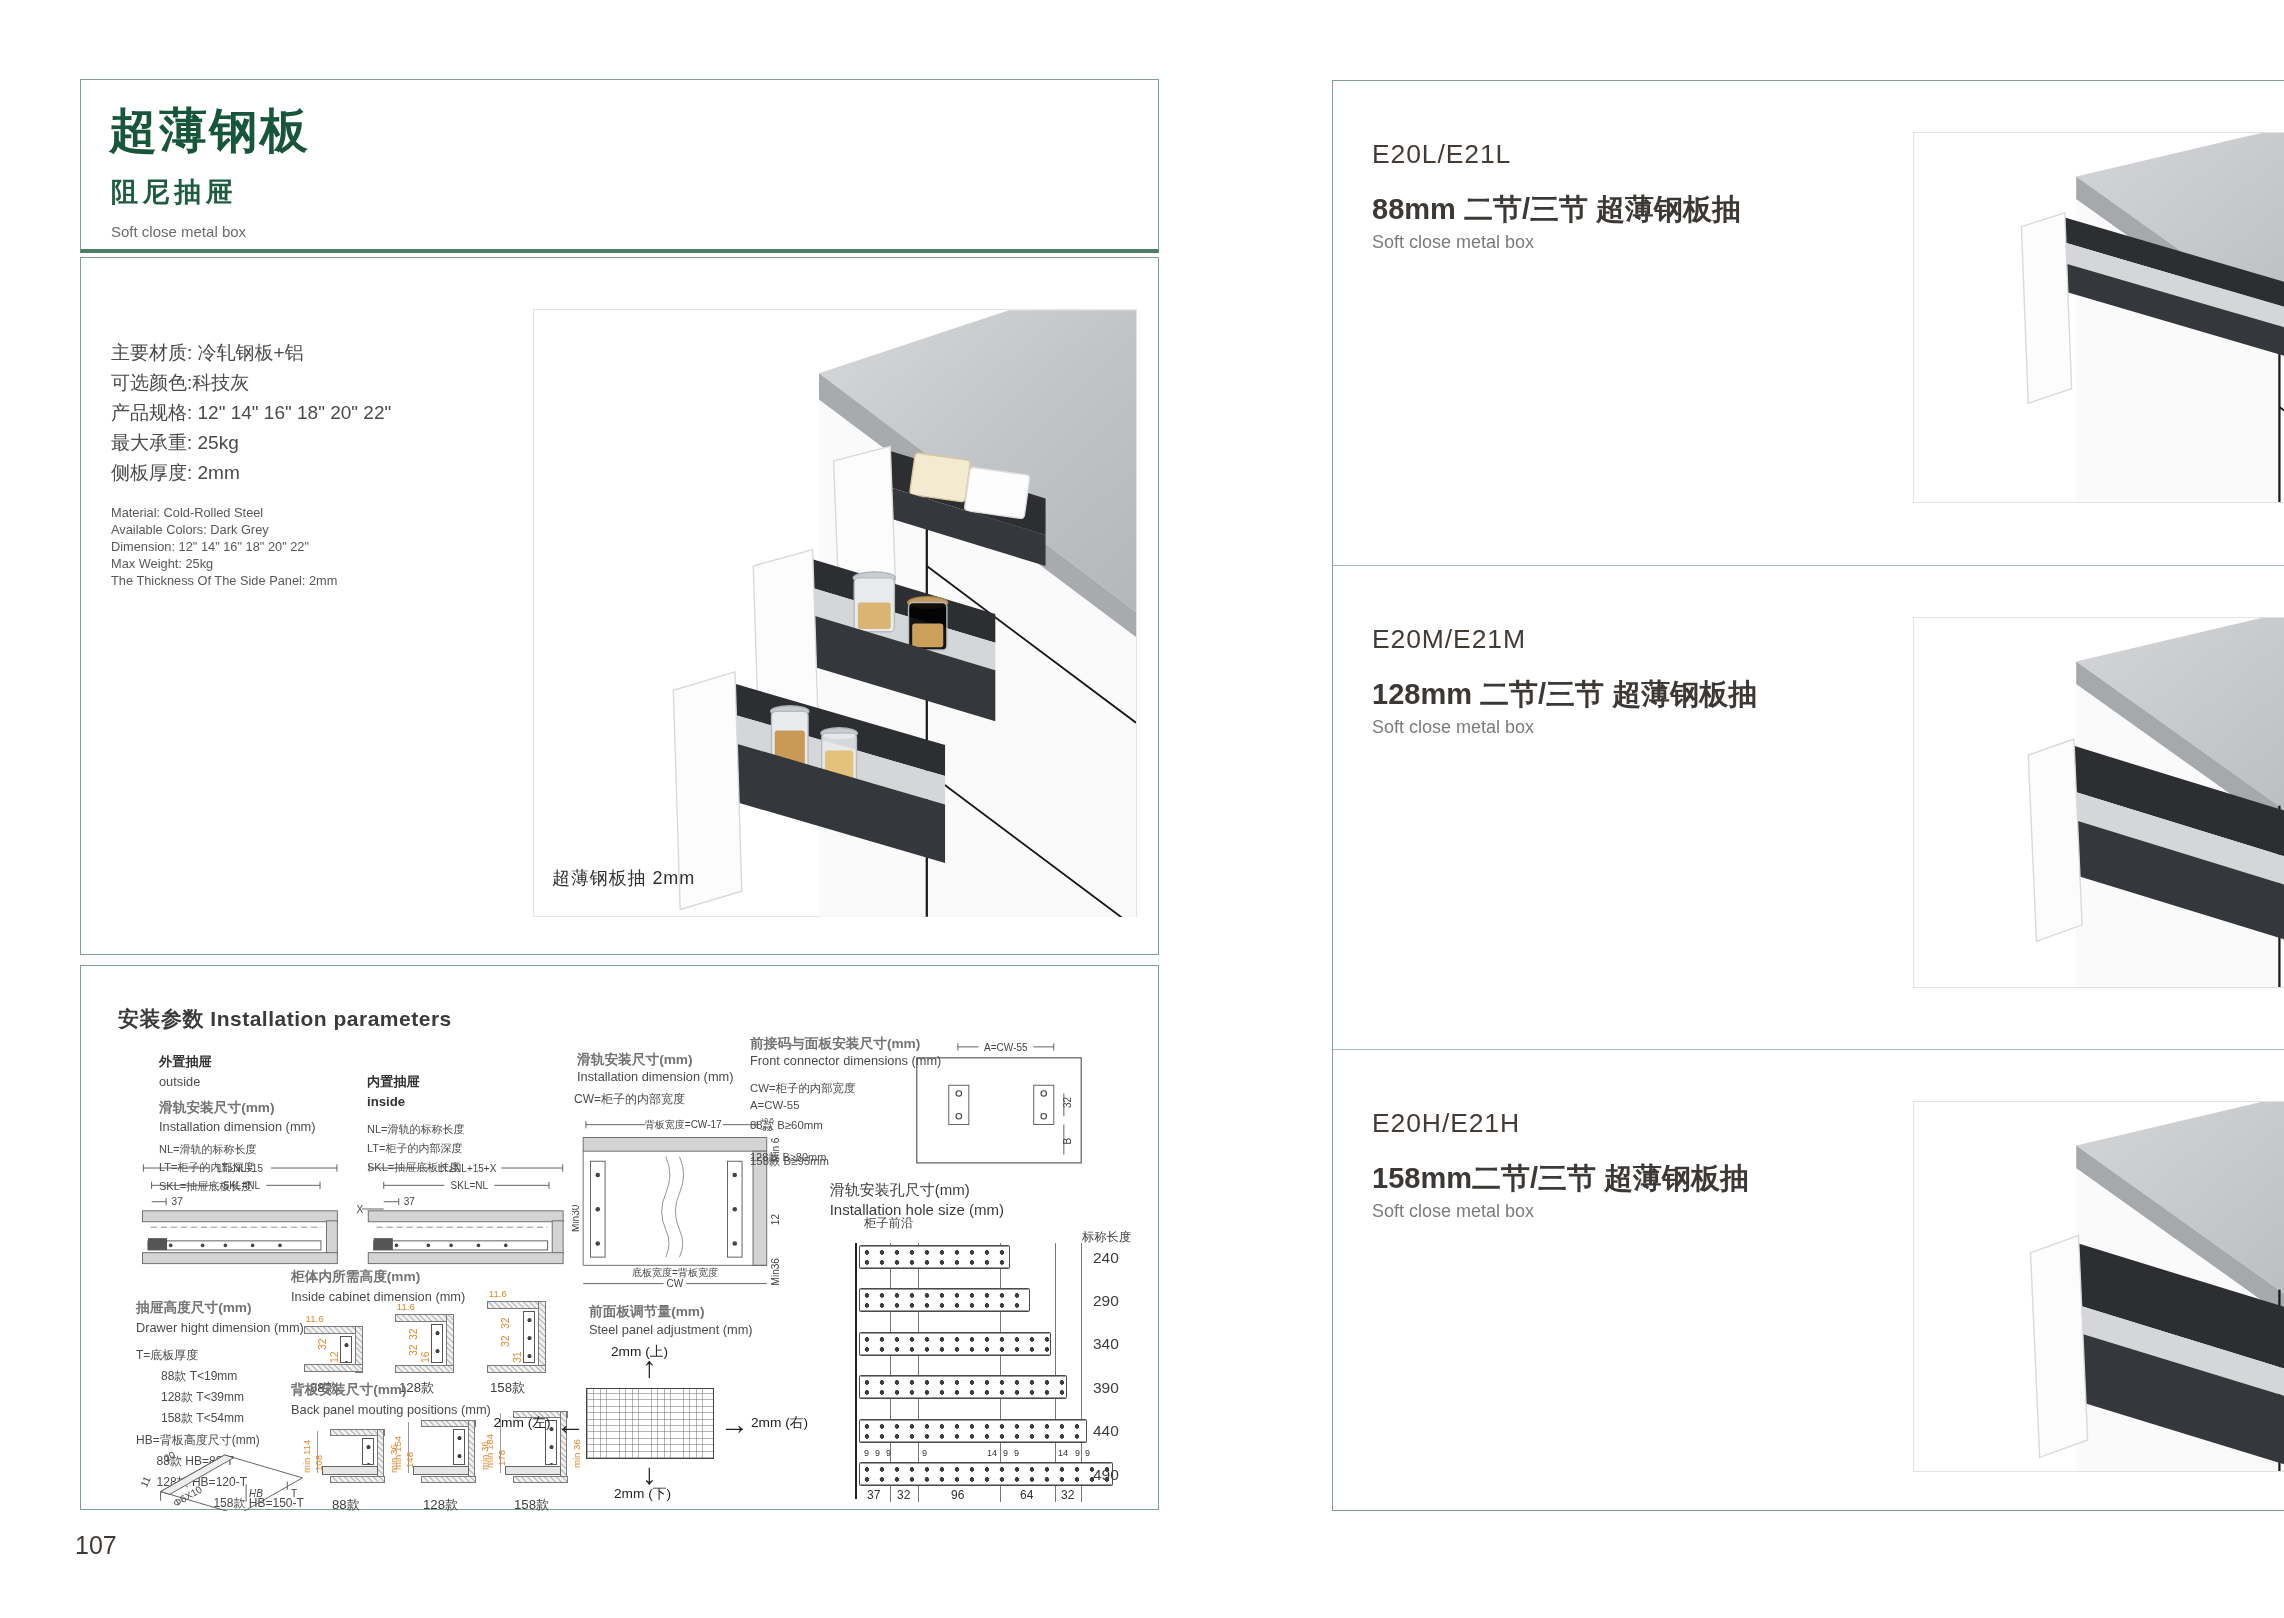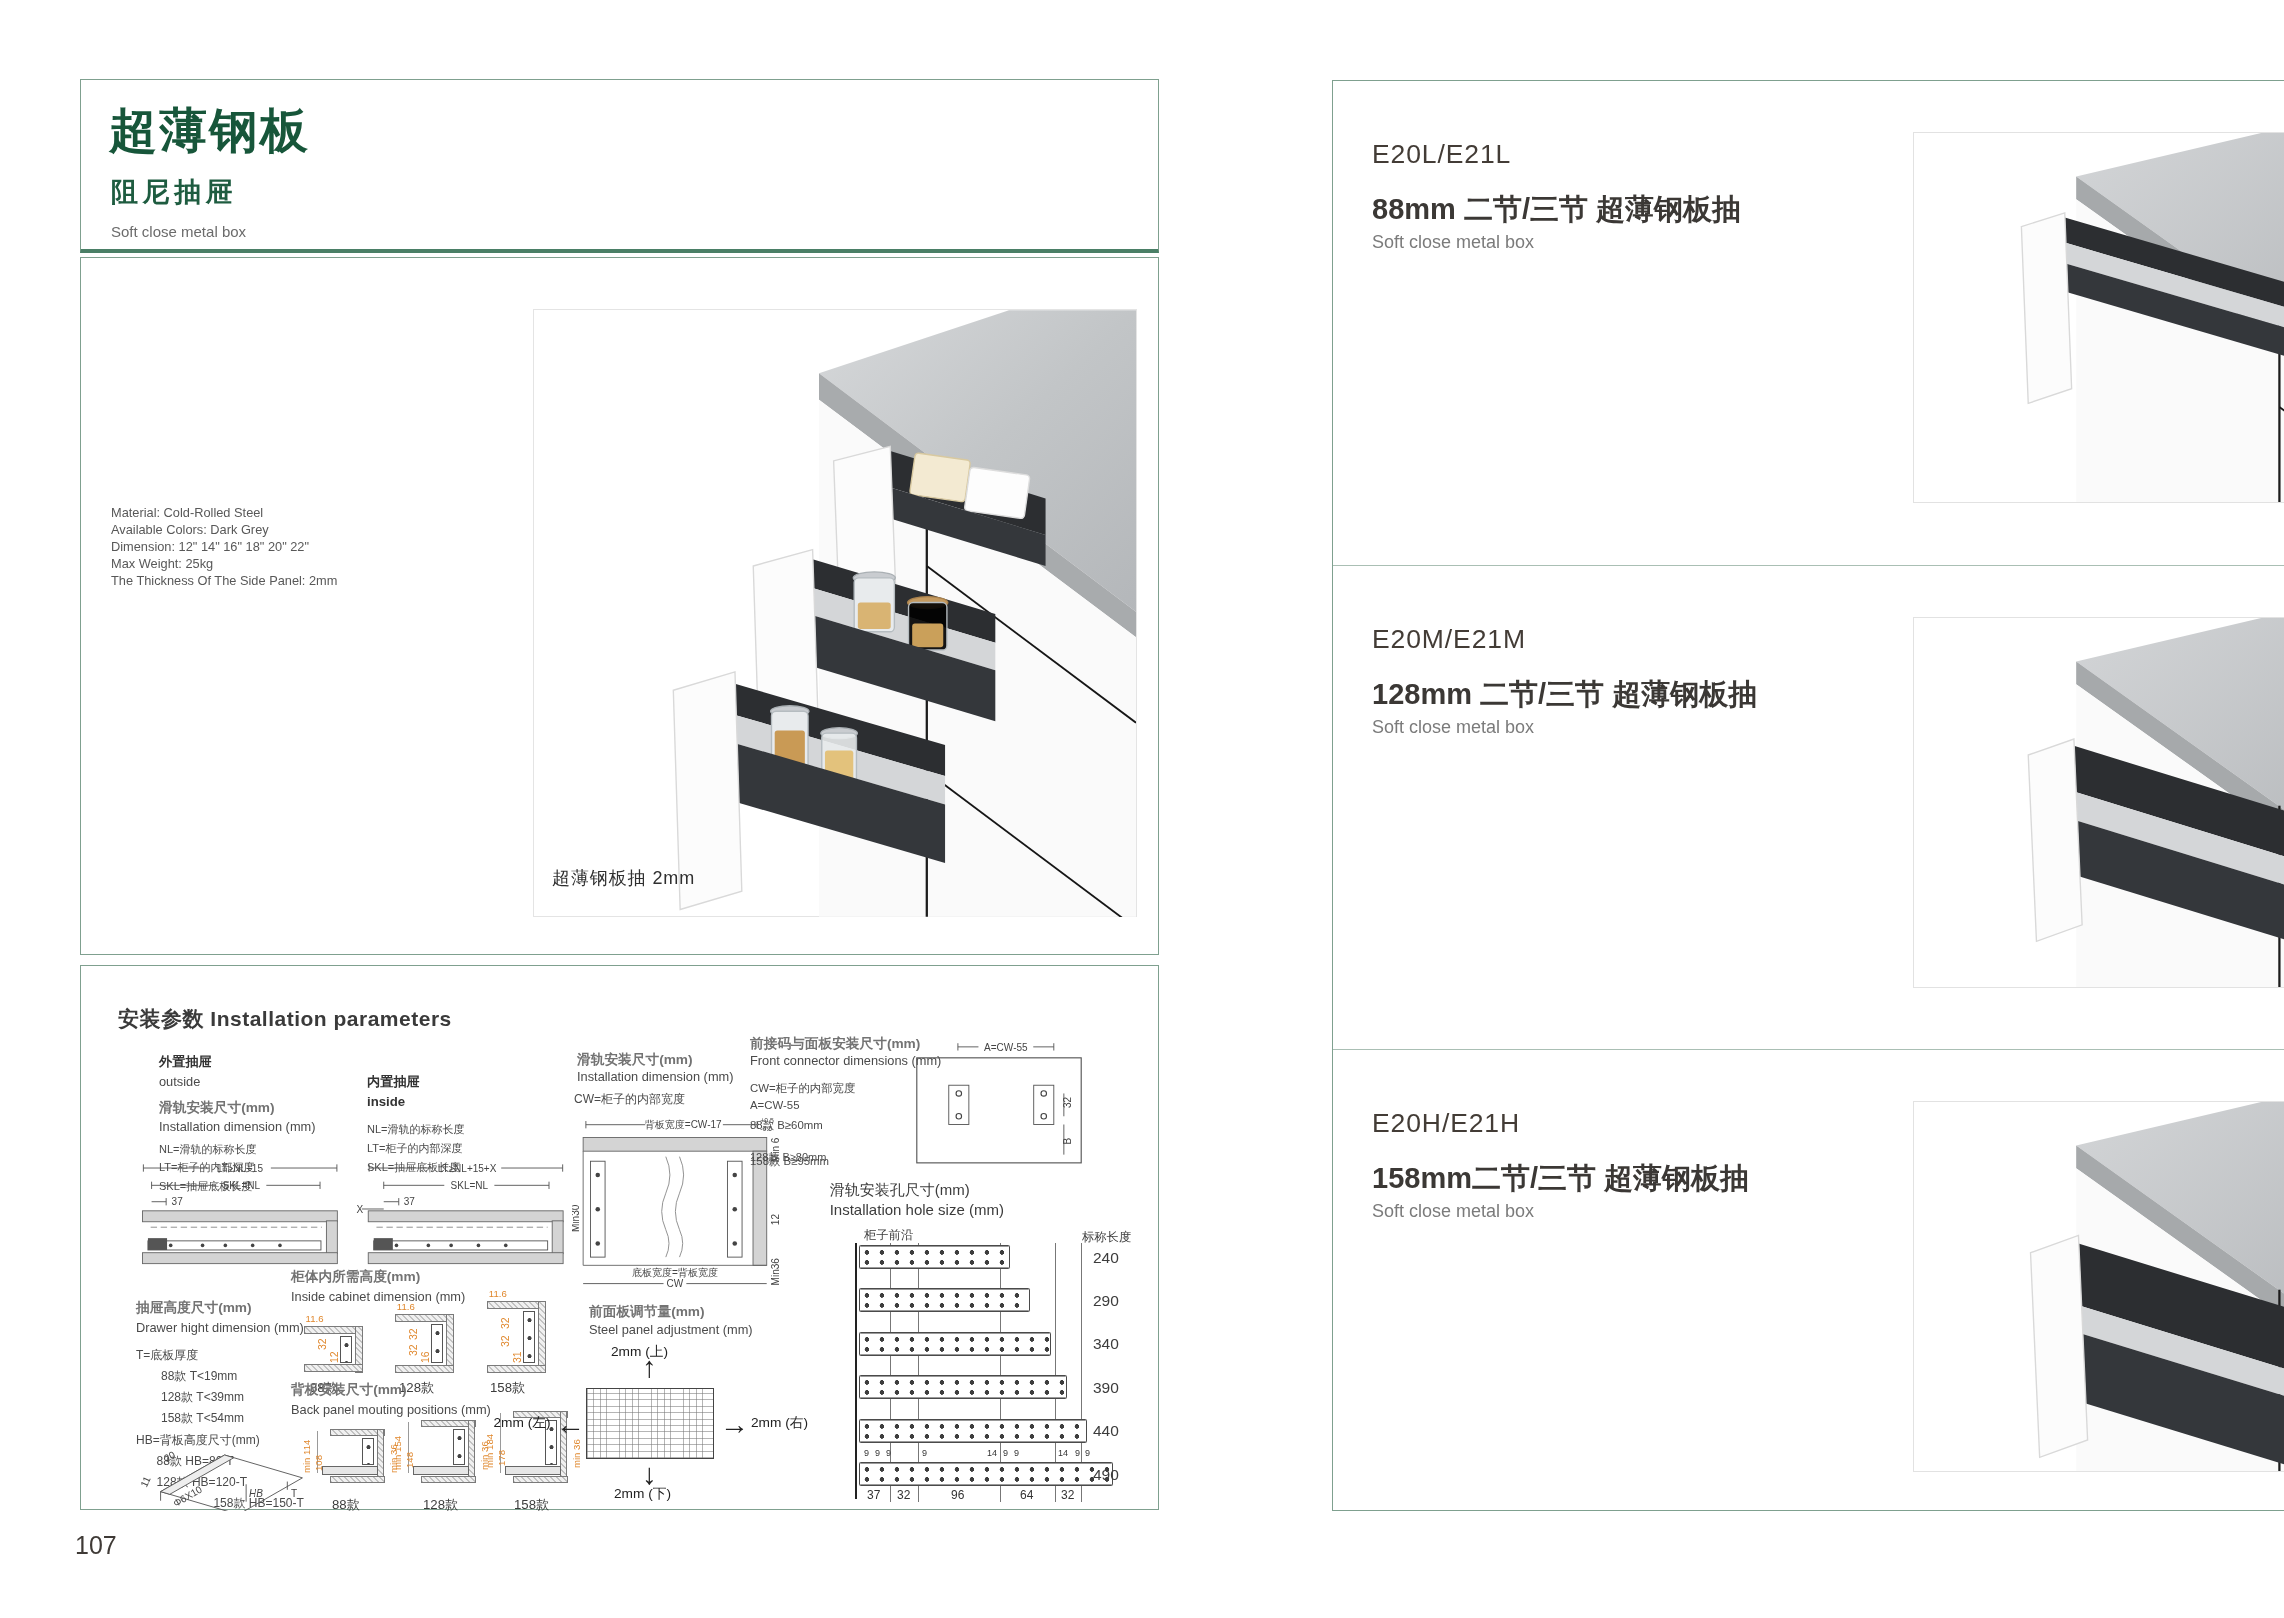--- a/index.html
+++ b/index.html
@@ -80,20 +80,27 @@
 
 <div class="sheet">
 
   <div class="box" id="header-box">
     <div class="abs h-title nw">超薄钢板</div>
     <div class="abs h-sub nw">阻尼抽屉</div>
     <div class="abs h-en nw">Soft close metal box</div>
   </div>
 
   <div class="box" id="main-box">
+    <div class="abs spec-cn">
+      <div>主要材质: 冷轧钢板+铝</div>
+      <div>可选颜色:科技灰</div>
+      <div>产品规格: 12" 14" 16" 18" 20" 22"</div>
+      <div>最大承重: 25kg</div>
+      <div>侧板厚度: 2mm</div>
+    </div>
     <div class="abs spec-en">
       <div>Material: Cold-Rolled Steel</div>
       <div>Available Colors: Dark Grey</div>
       <div>Dimension: 12" 14" 16" 18" 20" 22"</div>
       <div>Max Weight: 25kg</div>
       <div>The Thickness Of The Side Panel: 2mm</div>
     </div>
 
     <div class="abs" id="photo-box">
       <svg viewBox="0 0 1318 1328" width="602" height="607">
@@ -404,21 +411,21 @@
       <div class="fa-lab" style="left:94px;top:186px;">2mm (下)</div>
       <div class="fa-arrow" style="left:36px;top:111px;">←</div>
       <div class="fa-lab" style="left:-26.5px;top:115px;">2mm (左)</div>
       <div class="fa-arrow" style="left:200px;top:111px;">→</div>
       <div class="fa-lab" style="left:231px;top:115px;">2mm (右)</div>
     </div>
 
     <div id="hole-block">
       <div class="hole-title nw">滑轨安装孔尺寸(mm)</div>
       <div class="hole-title-en nw">Installation hole size (mm)</div>
-      <div class="hs-head nw" style="left:38px;top:34px;margin-top:12px;">柜子前沿</div>
+      <div class="hs-head nw" style="left:38px;top:34px;">柜子前沿</div>
       <div class="hs-head nw" style="left:256px;top:48px;">标称长度</div>
       <div class="abs" style="left:29px;top:62px;width:2.3px;height:256px;background:#222;"></div>
       <div class="gline" style="left:64px;top:62px;height:259px;"></div>
       <div class="gline" style="left:92px;top:62px;height:259px;"></div>
       <div class="gline" style="left:174px;top:62px;height:259px;"></div>
       <div class="gline" style="left:229px;top:62px;height:259px;"></div>
       <div class="gline" style="left:255px;top:62px;height:259px;"></div>
       <div class="rail" style="left:33px;top:64px;width:151px;"></div>
       <div class="rlen nw" style="top:68px;">240</div>
       <div class="rail" style="left:33px;top:107px;width:171px;"></div>

